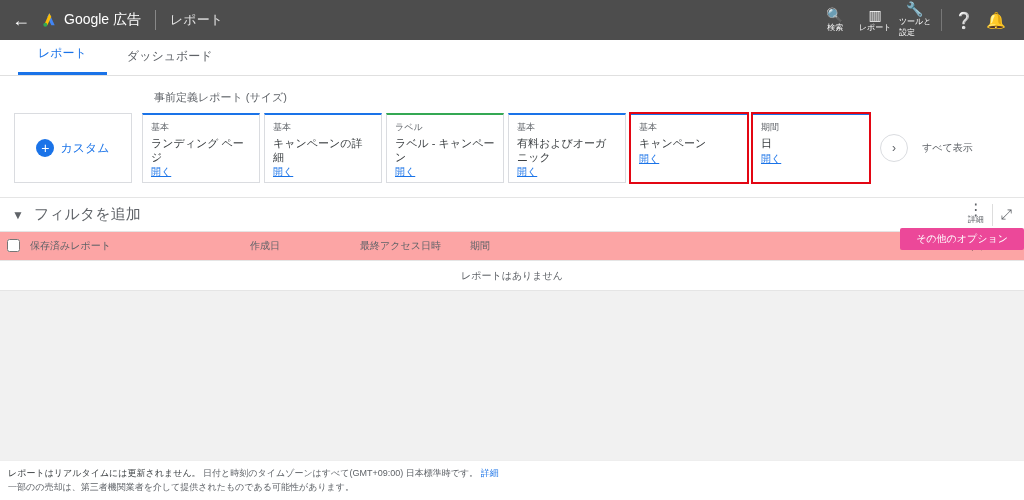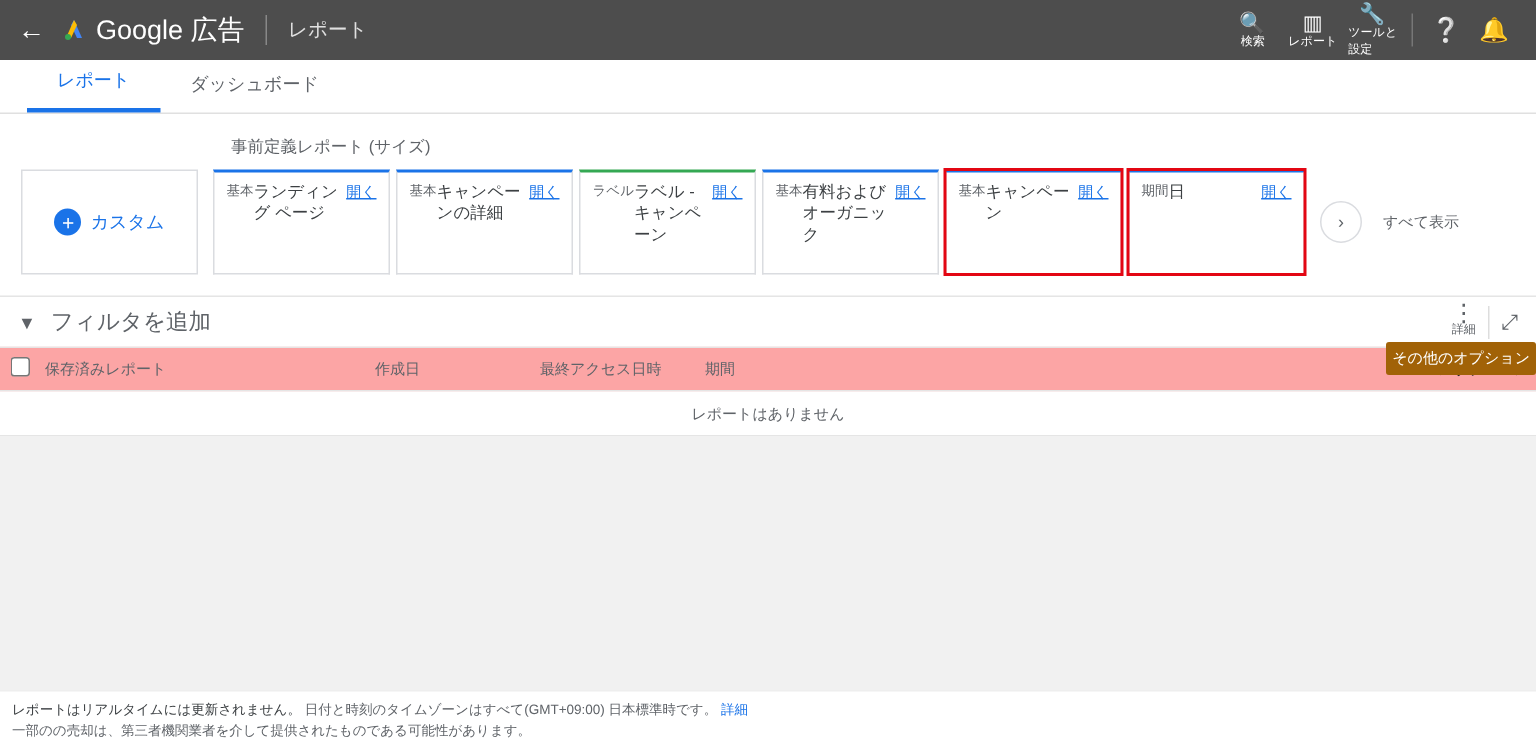--- a/index.html
+++ b/index.html
@@ -1,60 +1,60 @@
 <!DOCTYPE html>
 <html><head>
 <meta charset="utf-8">
 <style>
 *{margin:0;padding:0;box-sizing:border-box;font-family:"Helvetica Neue",Arial,"Hiragino Sans","Meiryo",sans-serif;}
 body{background:#f1f1f1;color:#3c4043;font-size:12px;width:1024px;}
 
 
 .hdr{background:#4d4d4d;color:#fff;height:40px;display:flex;align-items:center;padding:0 12px;}
 .hdr .back{font-size:18px;margin-right:12px;cursor:pointer;}
-.hdr .logo{display:flex;align-items:center;gap:6px;font-size:18px;}
+.hdr .logo{display:flex;align-items:center;gap:6px;font-size:14px;}
 .hdr .logo svg{width:16px;height:16px;}
 .hdr .divider{width:1px;height:20px;background:#888;margin:0 14px;}
 .hdr .title{font-size:13px;color:#e0e0e0;}
 .hdr .spacer{flex:1;}
 .hdr .tool{display:flex;flex-direction:column;align-items:center;justify-content:center;width:40px;font-size:8px;cursor:pointer;}
 .hdr .tool .glyph{font-size:14px;line-height:14px;}
 .hdr .sep{width:1px;height:22px;background:#777;margin:0 6px;}
 .hdr .iconbtn{font-size:16px;margin:0 6px;cursor:pointer;}
 
 
 .tabs{background:#fff;height:36px;display:flex;align-items:flex-end;padding:0 18px;border-bottom:1px solid #e0e0e0;}
 .tab{padding:0 20px 10px;font-size:12px;color:#5f6368;cursor:pointer;}
 .tab.active{color:#1a73e8;border-bottom:3px solid #1a73e8;}
 
 
 .strip-wrap{background:#fff;padding:10px 14px 14px;}
 .strip{display:flex;align-items:stretch;gap:10px;}
 .strip-title{font-size:11px;color:#5f6368;margin:4px 0 8px 140px;}
 .custom-card{width:118px;height:70px;border:1px solid #dadce0;display:flex;align-items:center;justify-content:center;gap:6px;color:#1a73e8;font-size:12px;cursor:pointer;}
 .custom-card .plus{width:18px;height:18px;border-radius:50%;background:#1a73e8;color:#fff;display:flex;align-items:center;justify-content:center;font-size:14px;}
-.card{width:118px;height:70px;border:1px solid #dadce0;border-top:2px solid;background:#fff;display:flex;flex-direction:row;padding:6px 8px 16px;font-size:10px;cursor:pointer;}
+.card{width:118px;height:70px;border:1px solid #dadce0;border-top:2px solid;background:#fff;display:flex;flex-direction:column;padding:6px 8px 16px;font-size:10px;cursor:pointer;}
 .card .cat{color:#5f6368;font-size:9px;margin-bottom:2px;}
 .card .name{color:#3c4043;font-size:11px;flex:1;line-height:1.3;}
 .card .open{color:#1a73e8;font-size:10px;text-decoration:underline;}
 .card.blue{border-top-color:#1a73e8;}
 .card.green{border-top-color:#34a853;}
 .card.hl{outline:2px solid #e30613;outline-offset:-1px;}
 .next-btn{width:28px;height:28px;border:1px solid #dadce0;border-radius:50%;display:flex;align-items:center;justify-content:center;align-self:center;color:#5f6368;font-size:12px;cursor:pointer;}
 .allbtn{align-self:center;font-size:10px;color:#5f6368;margin-left:4px;cursor:pointer;}
 
 
 .filters{background:#fff;height:34px;display:flex;align-items:center;padding:0 12px;border-top:1px solid #e5e5e5;position:relative;}
 .filters .funnel{color:#5f6368;margin-right:10px;}
 .filters .add{font-size:15px;color:#5f6368;}
 .filters .dots{margin-left:auto;font-size:16px;color:#5f6368;cursor:pointer;line-height:10px;display:flex;flex-direction:column;align-items:center;}
 .filters .dotslbl{font-size:8px;color:#5f6368;}
 .filters .vline{width:1px;height:22px;background:#ddd;margin:0 8px;}
 .filters .expand{font-size:14px;color:#5f6368;cursor:pointer;}
-.tip{position:absolute;right:0;top:30px;background:#a16207;color:#fff;font-size:10px;padding:4px 4px;border-radius:2px;white-space:nowrap;z-index:5;text-align:right;}
+.tip{position:absolute;right:0;top:30px;background:#ec4899;color:#fff;font-size:10px;padding:4px 16px;border-radius:2px;white-space:nowrap;z-index:5;text-align:right;}
 
 .thead{background:#fca5a5;height:30px;display:flex;align-items:center;border-top:1px solid #e5e5e5;border-bottom:1px solid #e5e5e5;font-size:10px;color:#5f6368;}
 .thead .cb{width:26px;text-align:center;}
 .th{padding:0 4px;}
 .tbody{background:#fff;height:30px;display:flex;align-items:center;justify-content:center;font-size:10px;color:#5f6368;border-bottom:1px solid #e5e5e5;}
 
 
 .foot{position:fixed;left:0;bottom:0;width:1024px;background:#fff;font-size:9px;color:#5f6368;padding:6px 8px;border-top:1px solid #eee;line-height:1.5;}
 .foot .b{color:#3c4043;font-weight:500;}
 .foot .link{color:#1a73e8;cursor:pointer;}

